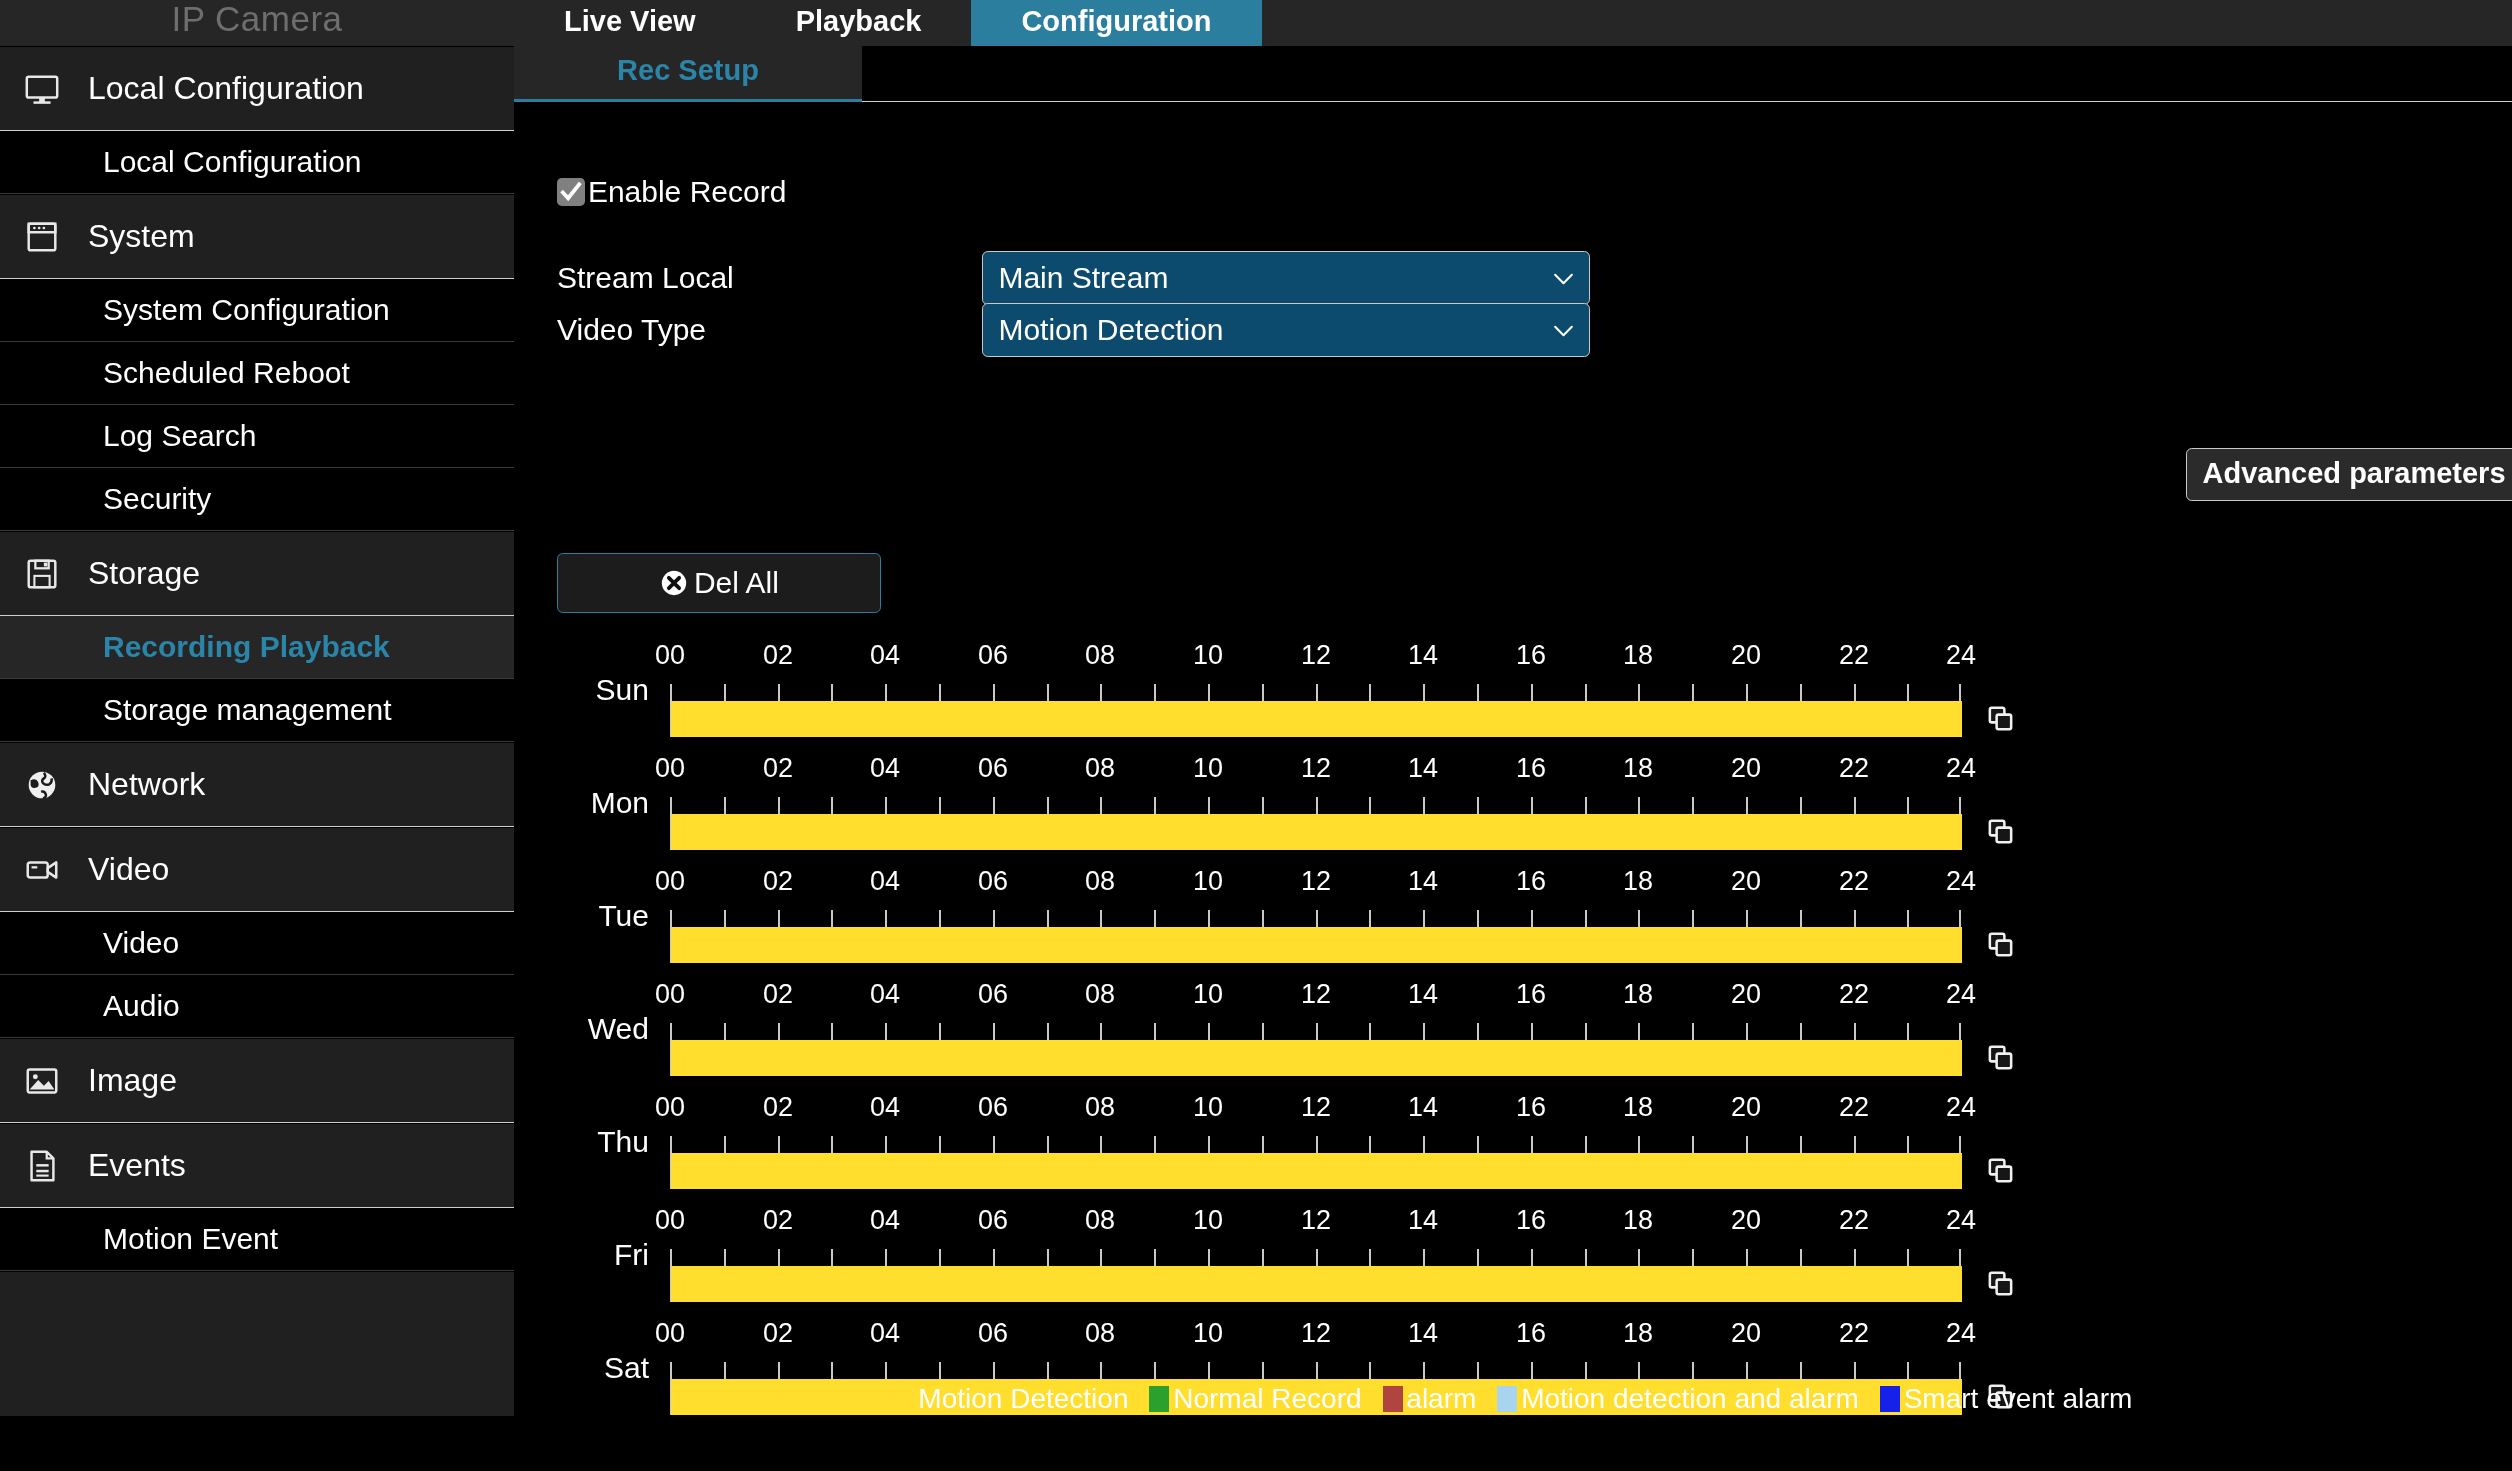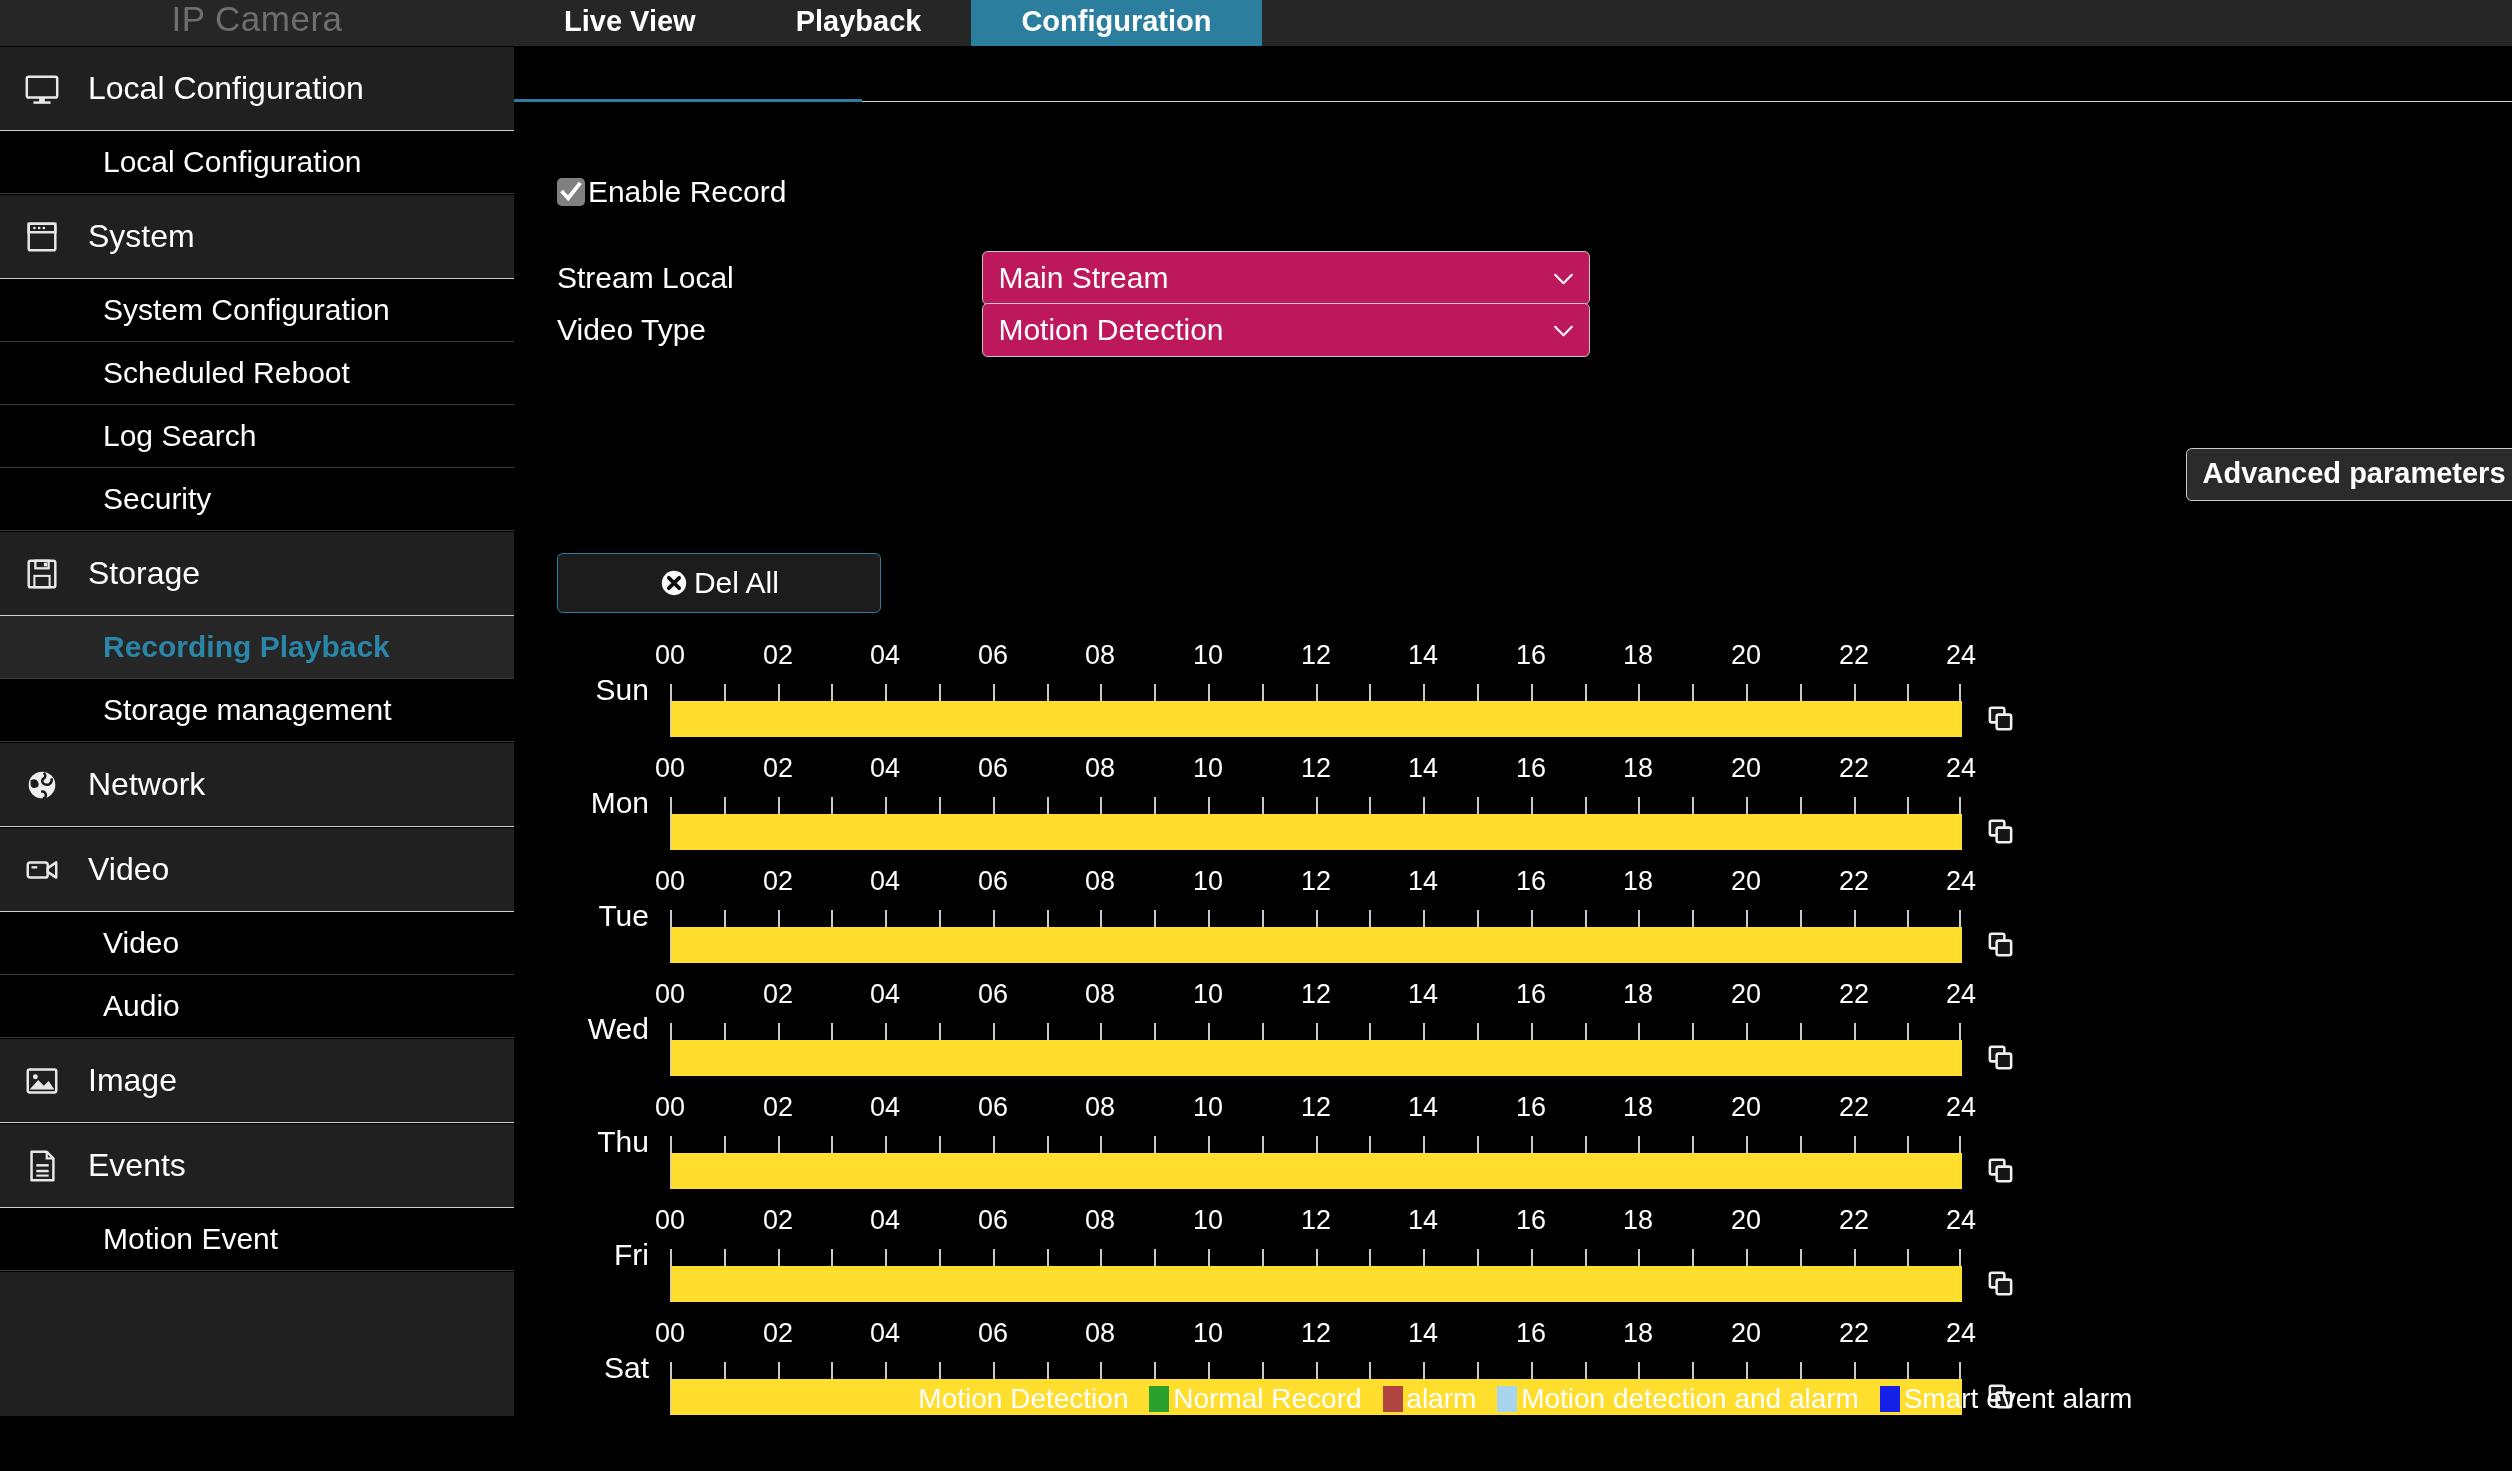--- a/index.html
+++ b/index.html
@@ -195,21 +195,21 @@
 
   .field-label {
     position: absolute;
     font-size: 30px;
     color: #fff;
   }
   .select {
     position: absolute;
     width: 608px;
     height: 54px;
-    background: #be185d;
+    background: #0c4a6e;
     border: 1.9px solid #c9c9c9;
     border-radius: 5.8px;
     box-sizing: border-box;
     display: flex;
     align-items: center;
     padding: 0 13.4px 0 15.4px;
   }
   .select .value {
     font-size: 30px;
     color: #fff;
@@ -487,20 +487,21 @@
         </span>
         <span class="label">Events</span>
       </div>
       <div class="nav-item">
         <span class="label">Motion Event</span>
       </div>
       <div class="sidebar-filler"></div>
     </div>
 
   <div class="subtabbar">
+    <div class="subtab">Rec Setup</div>
     <div class="subtab-underline"></div>
     <div class="subtab-rule"></div>
   </div>
 
   <div class="content">
 
     <div class="row-checkbox">
       <span class="chk">
         <svg width="22" height="22" viewBox="0 0 23 23">
           <path d="M3 12 L8.5 18 L20 3.5" stroke="#ffffff" stroke-width="4" fill="none" stroke-linecap="square" stroke-linejoin="miter"></path>

